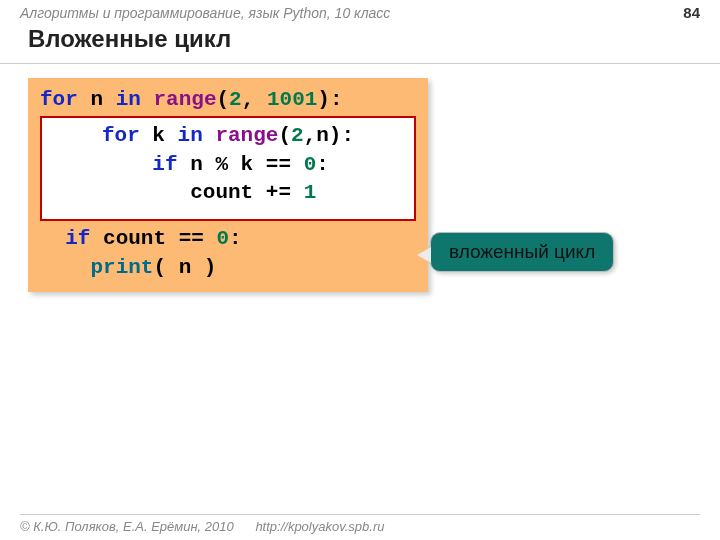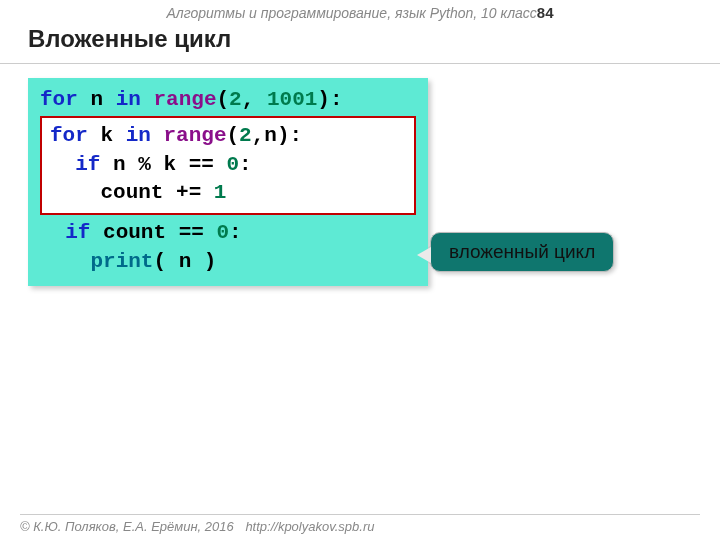--- a/index.html
+++ b/index.html
@@ -6,21 +6,21 @@
   body {
     width: 720px;
     height: 540px;
     background: #fff;
     font-family: Arial, sans-serif;
     position: relative;
     overflow: hidden;
   }
   .header-bar {
     display: flex;
-    justify-content: center;
+    justify-content: space-between;
     align-items: center;
     padding: 4px 20px 0 20px;
     font-size: 14px;
     font-style: italic;
     color: #888;
   }
   .page-num {
     font-weight: bold;
     font-style: normal;
     color: #333;
@@ -31,42 +31,43 @@
     font-weight: bold;
     color: #222;
     padding: 4px 0 10px 28px;
   }
   .divider {
     height: 1px;
     background: #ccc;
     margin: 0 0 14px 0;
   }
   .code-block {
-    background: #5eead4;
+    background: #fdba74;
     margin-left: 28px;
     width: 400px;
     padding: 8px 12px 10px 12px;
     font-family: "Courier New", monospace;
     font-size: 21px;
     font-weight: bold;
     line-height: 1.35;
     position: relative;
     box-shadow: 3px 3px 5px #ccc;
   }
   .code-line { white-space: pre; }
   .kw-blue  { color: #1428c8; }
   .kw-black { color: #000; }
   .kw-purple{ color: #8a0f8a; }
   .kw-teal  { color: #007a4d; }
   .kw-cyan  { color: #006a8a; }
   .inner-box {
     border: 2px solid #c00000;
     background: #fff;
-    padding: 4px 8px 6px 8px;
+    padding: 4px 8px 12px 8px;
     margin: 2px 0 4px 0;
+    text-align: center;
   }
   .callout {
     position: absolute;
     left: 430px;
     top: 232px;
     background: #0f766e;
     border: 1px solid #bbb;
     border-radius: 10px;
     padding: 8px 18px;
     font-size: 19px;
@@ -104,21 +105,21 @@
     height: 1px;
     background: #ccc;
     margin-bottom: 4px;
     width: 680px;
   }
   .footer-text {
     font-size: 13px;
     font-style: italic;
     color: #888;
   }
-  .footer-text .url { margin-left: 8px; }
+  .footer-text .url { margin-left: 18px; }
 </style>
 </head>
 <body>
 
 <div class="header-bar">
   <span>Алгоритмы и программирование, язык Python, 10 класс</span>
   <span class="page-num">84</span>
 </div>
 
 <div class="title">Вложенные цикл</div>
@@ -137,16 +138,16 @@
   <div class="code-line"><span>    </span><span class="kw-cyan">print</span><span class="kw-black">( </span><span class="kw-black">n</span><span class="kw-black"> )</span></div>
 </div>
 
 <div class="callout">
   <span>вложенный цикл</span>
 </div>
 
 <div class="footer">
   <div class="footer-divider"></div>
   <div class="footer-text">
-    <span>© К.Ю. Поляков, Е.А. Ерёмин, 2016</span>
+    <span>© К.Ю. Поляков, Е.А. Ерёмин, 2010</span>
     <span class="url">http://kpolyakov.spb.ru</span>
   </div>
 </div>
 
 </body></html>

